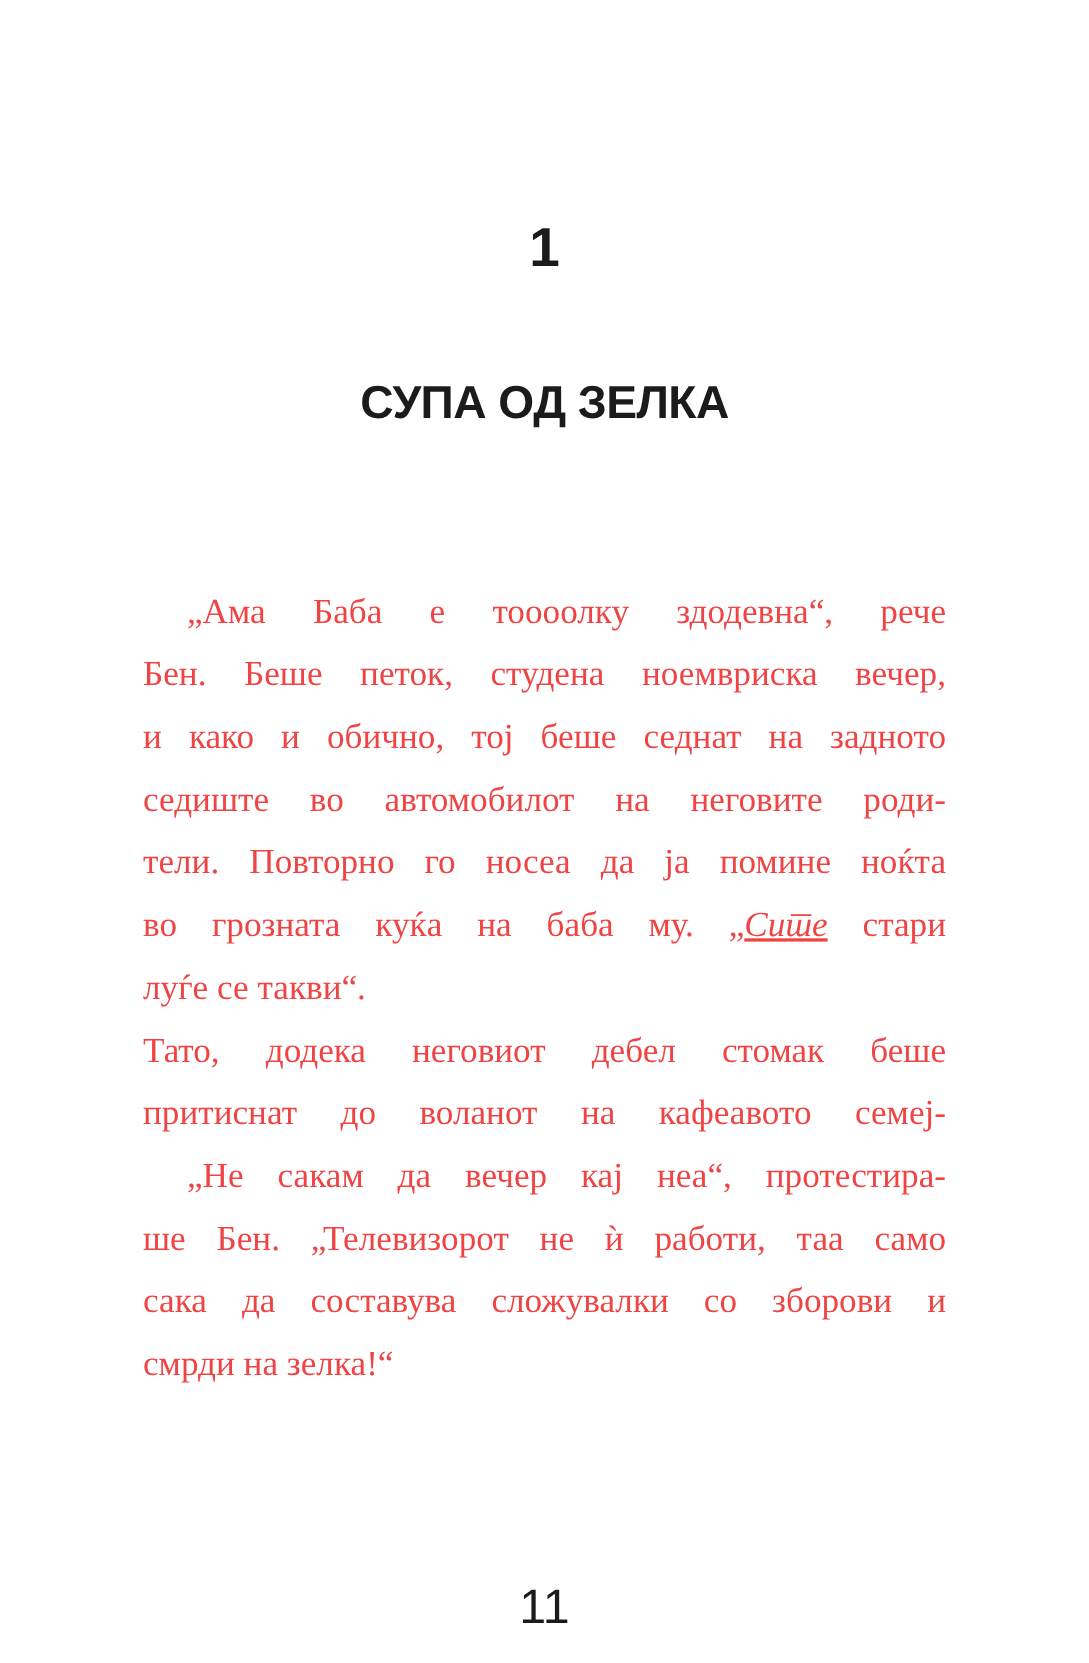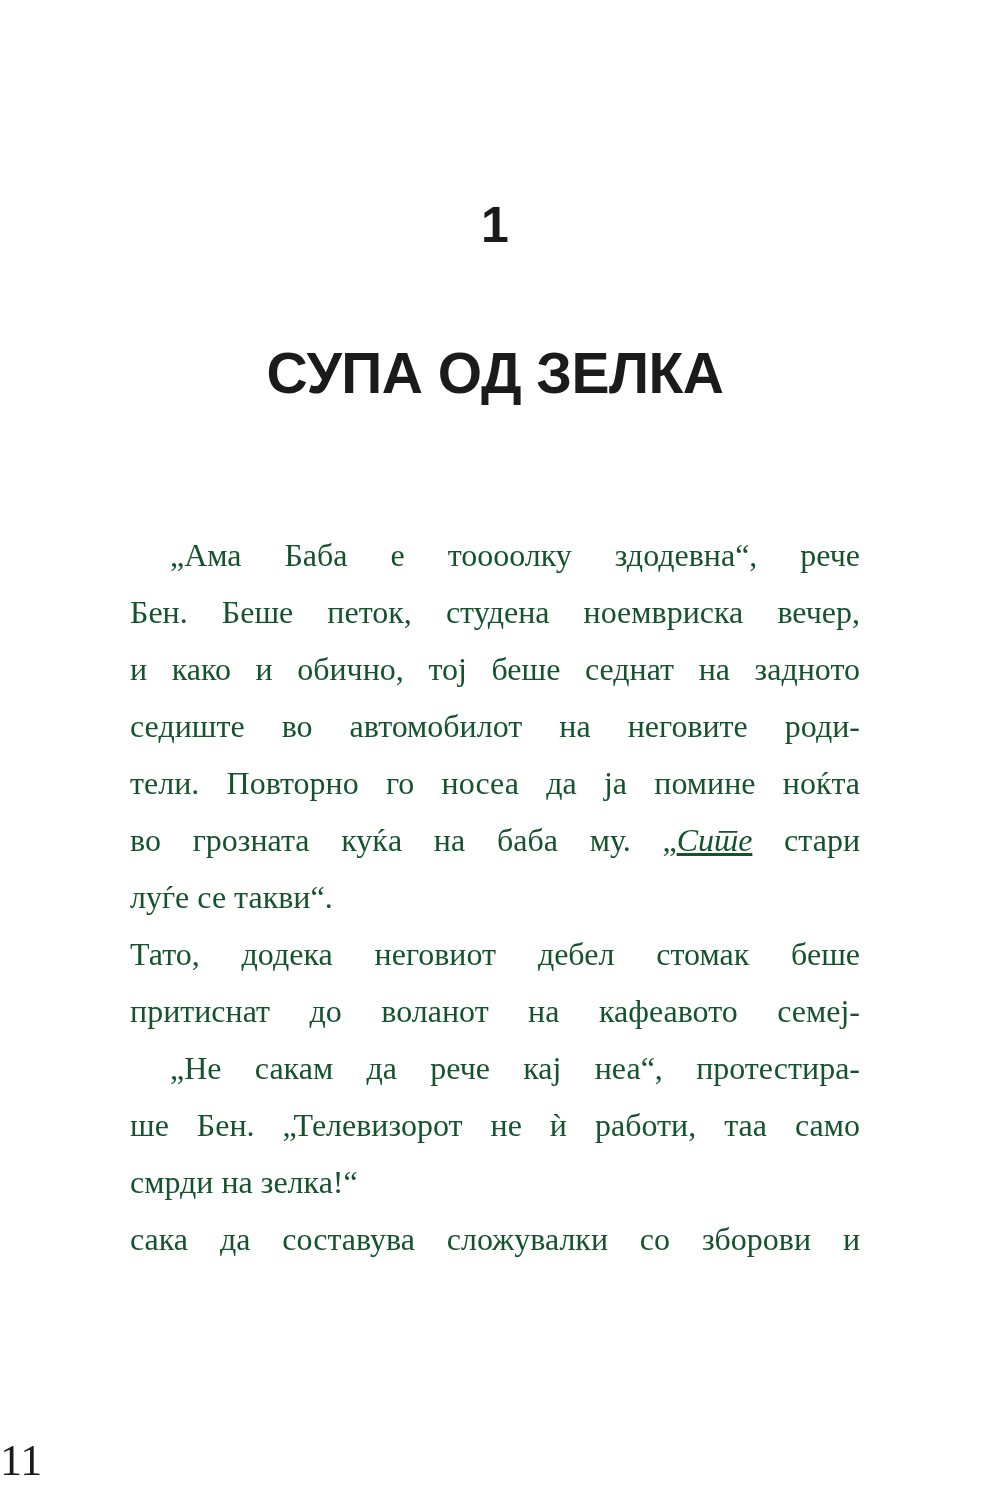--- a/index.html
+++ b/index.html
@@ -41,21 +41,21 @@
     letter-spacing: -0.5px;
     color: #1b1b1b;
   }
   .body-text {
     position: absolute;
     top: 527px;
     left: 130px;
     width: 730px;
     font-size: 32px;
     line-height: 57px;
-    color: #14532d;
+    color: #ef4444;
   }
   .body-text .line {
     height: 57px;
     text-align: justify;
     text-align-last: justify;
     overflow: hidden;
   }
   .body-text .line.last {
     text-align: right;
     text-align-last: left;
@@ -65,47 +65,47 @@
   }
   .body-text em {
     font-style: italic;
     text-decoration: underline;
   }
   .page-number {
     position: absolute;
     top: 1439px;
     left: 0;
     right: 0;
-    text-align: left;
-    font-family: Liberation Serif, serif;
+    text-align: center;
+    font-family: Liberation Sans, sans-serif;
     font-size: 44px;
     line-height: 1.0;
     color: #1b1b1b;
   }
 </style>
 </head>
 <body>
 
 <div class="page">
 
   <div class="chapter-number">1</div>
 
-  <h1 class="chapter-title" style="margin:0; font-size:57px;">СУПА ОД ЗЕЛКА</h1>
+  <h1 class="chapter-title" style="margin:0; font-size:42px;">СУПА ОД ЗЕЛКА</h1>
 
   <div class="body-text">
       <div class="line indent">„Ама Баба е тоооолку здодевна“, рече</div>
       <div class="line">Бен. Беше петок, студена ноемвриска вечер,</div>
       <div class="line">и како и обично, тој беше седнат на задното</div>
       <div class="line">седиште во автомобилот на неговите роди-</div>
       <div class="line">тели. Повторно го носеа да ја помине ноќта</div>
       <div class="line">во грозната куќа на баба му. „<em>Сите</em> стари</div>
       <div class="line last">луѓе се такви“.</div>
       <div class="line">Тато, додека неговиот дебел стомак беше</div>
       <div class="line">притиснат до воланот на кафеавото семеј-</div>
-      <div class="line indent">„Не сакам да рече кај неа“, протестира-</div>
+      <div class="line indent">„Не сакам да вечер кај неа“, протестира-</div>
       <div class="line">ше Бен. „Телевизорот не ѝ работи, таа само</div>
+      <div class="line">сака да составува сложувалки со зборови и</div>
       <div class="line last">смрди на зелка!“</div>
-      <div class="line">сака да составува сложувалки со зборови и</div>
     </div>
 
   <div class="page-number">11</div>
 
 </div>
 
 </body></html>

